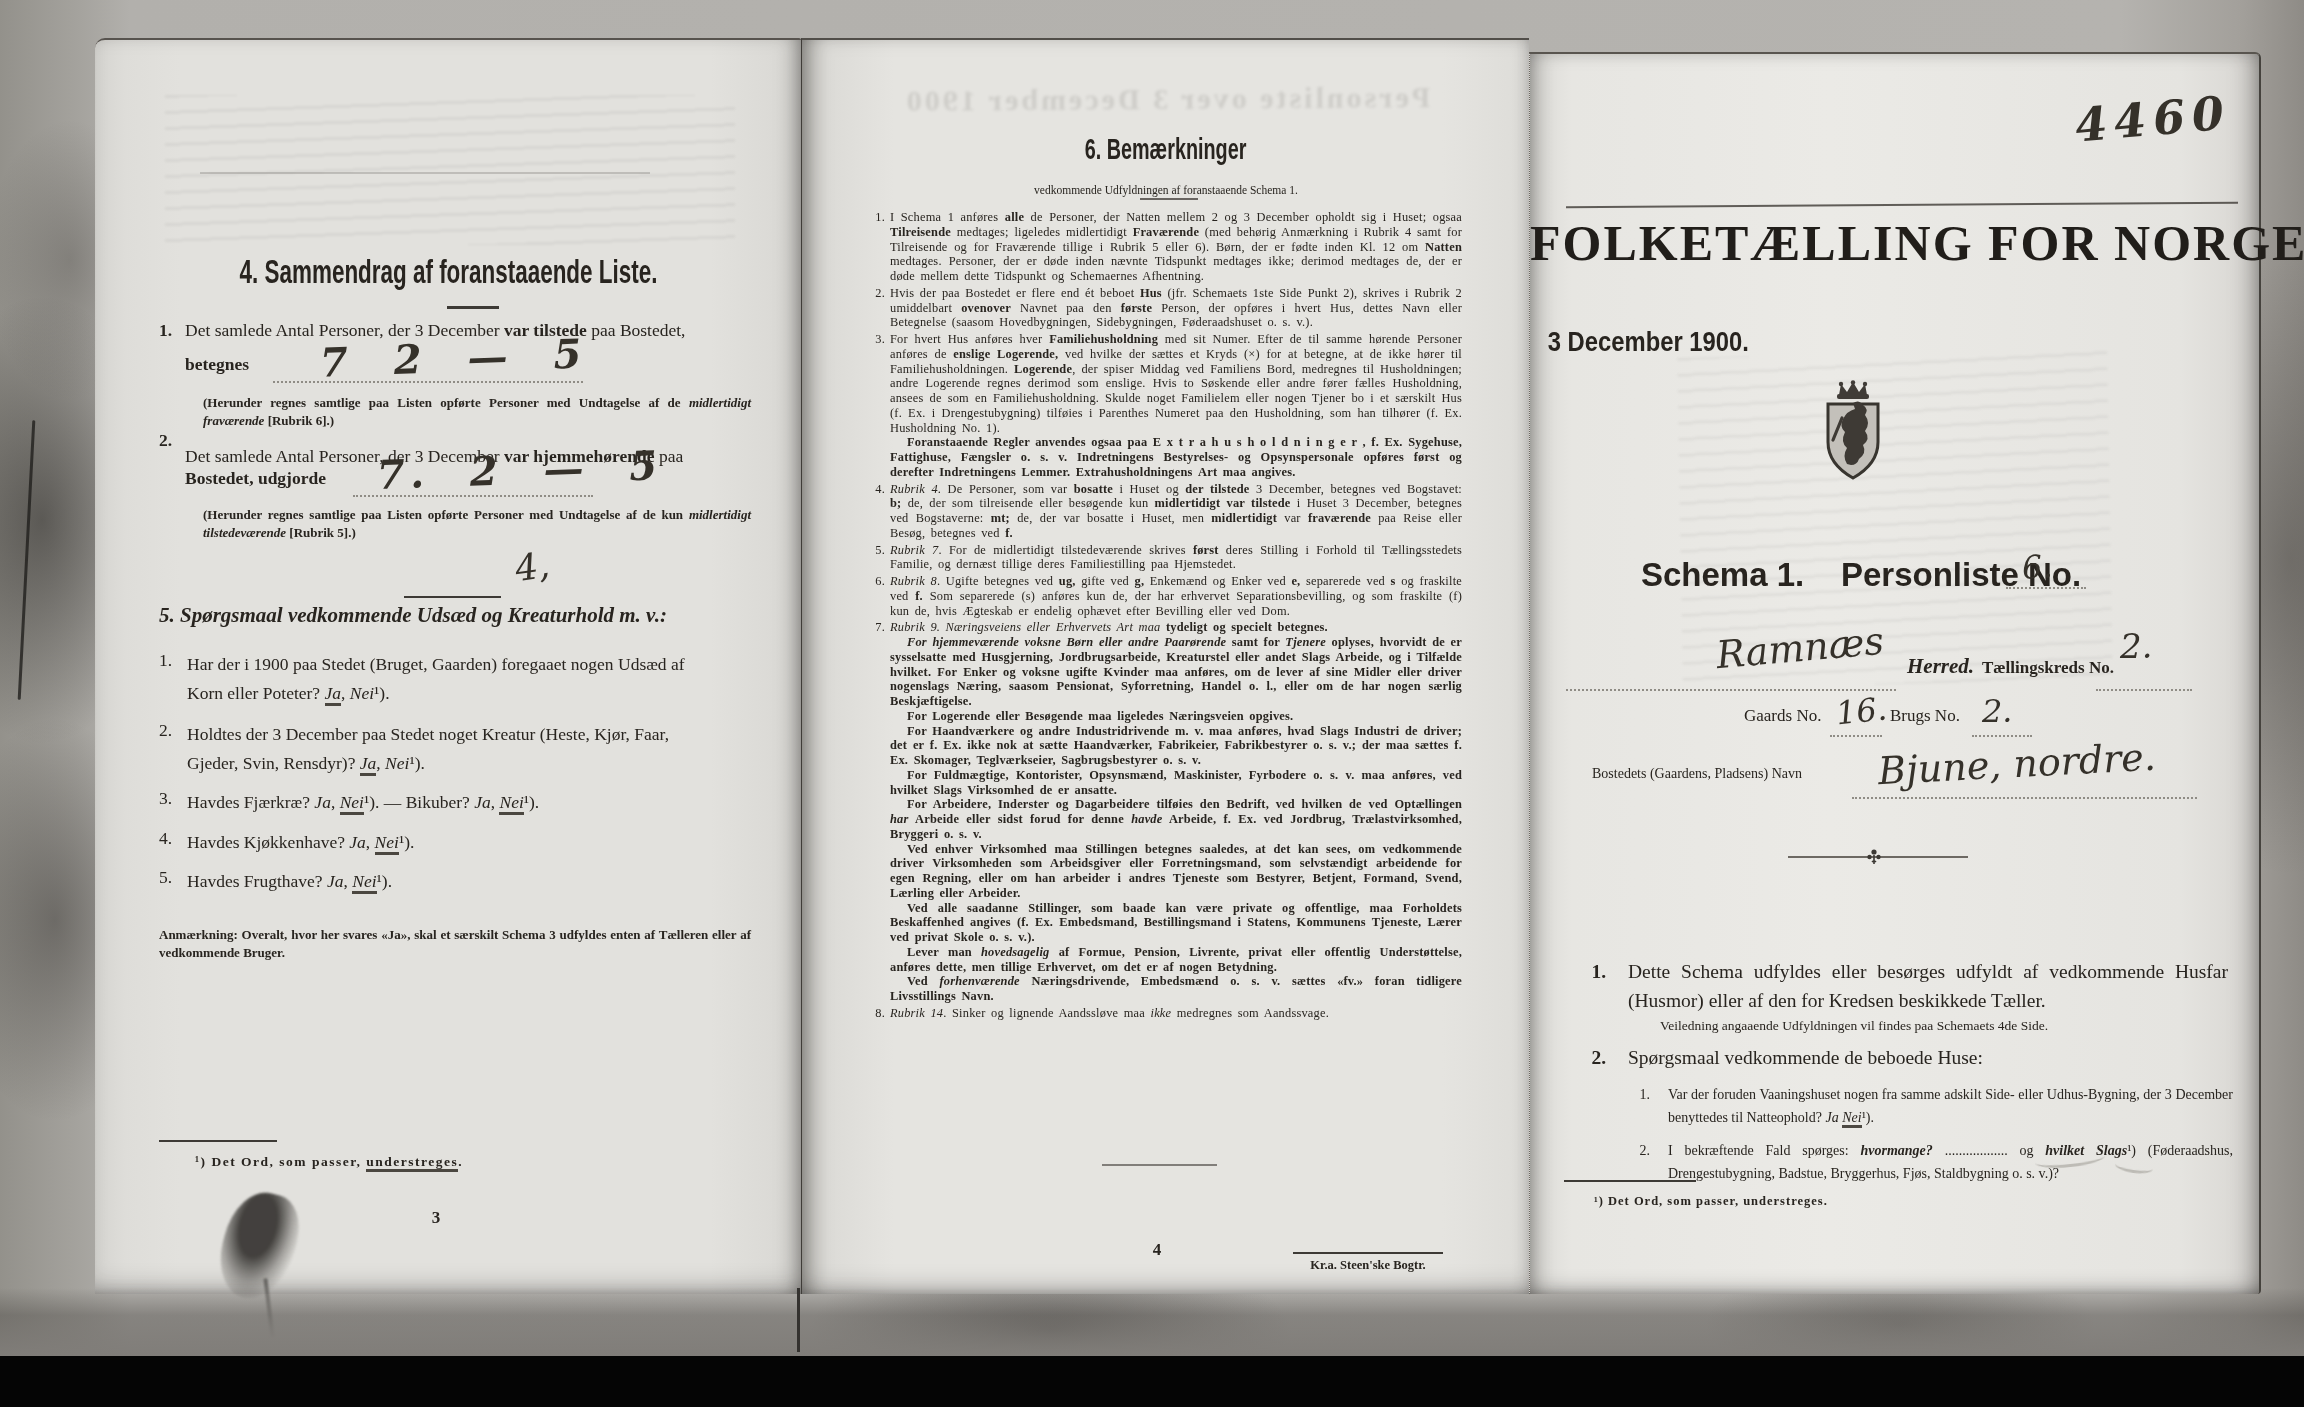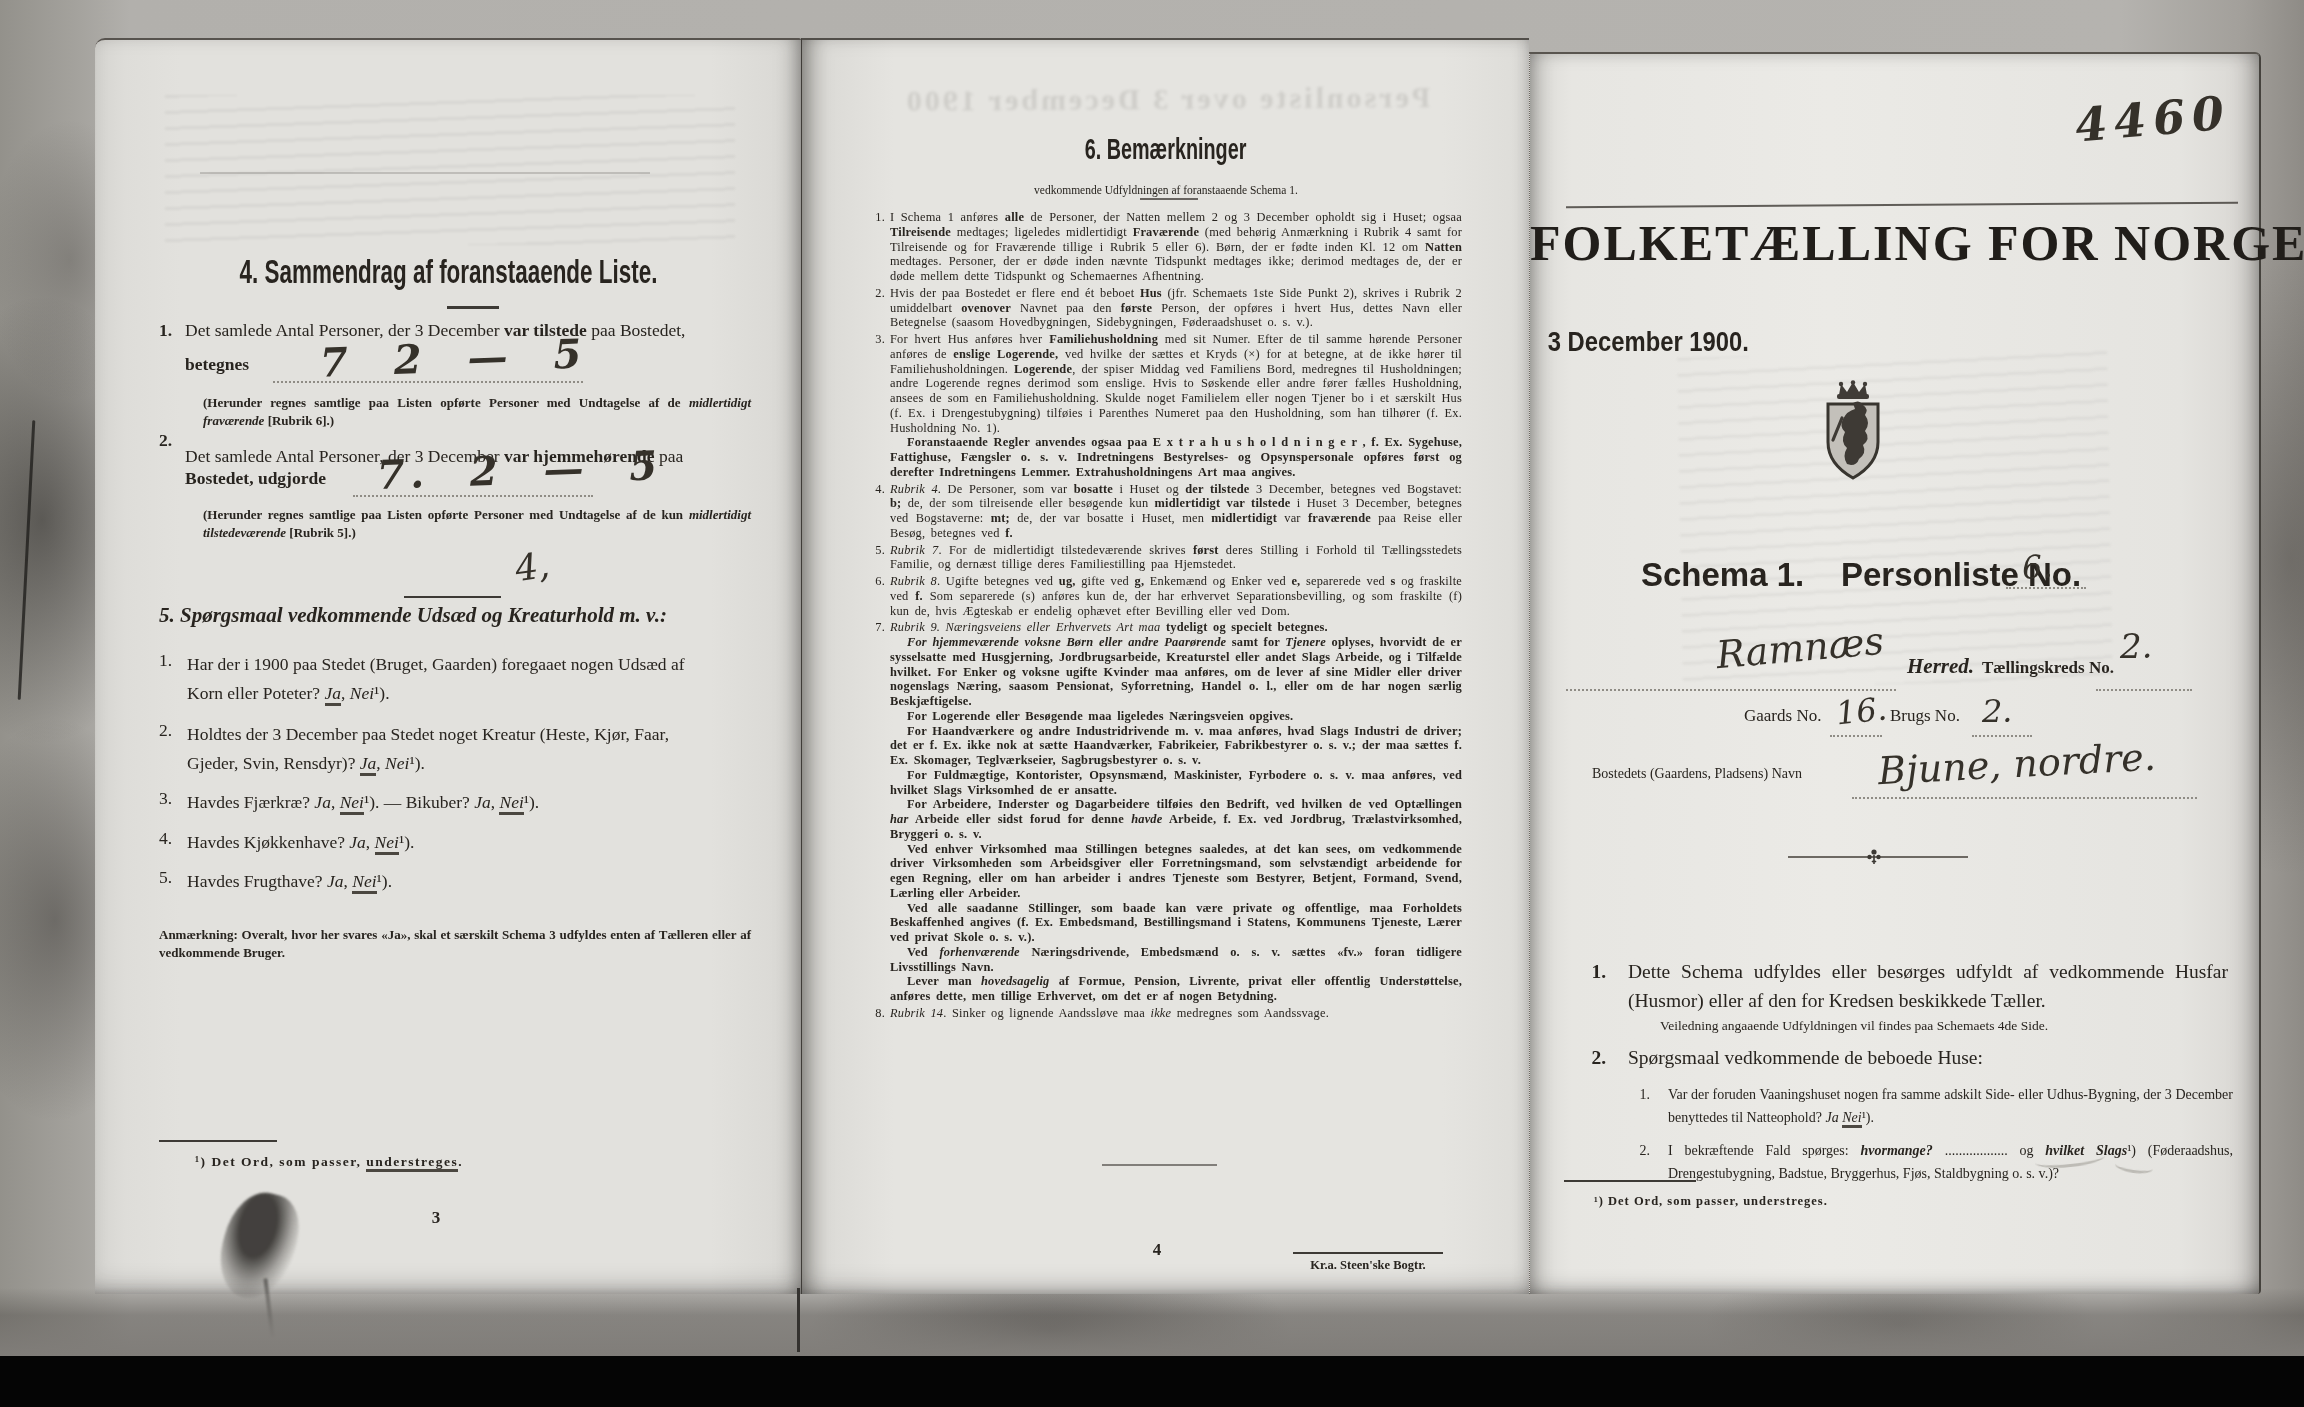--- a/index.html
+++ b/index.html
@@ -184,22 +184,22 @@
           <span class="mnum">7.</span>
           <div class="mtext">
             <p><i>Rubrik 9.  Næringsveiens eller Erhvervets Art maa</i> <b>tydeligt og specielt betegnes.</b></p>
             <p class="ind"><i>For hjemmeværende voksne Børn eller andre Paarørende</i> samt for <i>Tjenere</i> oplyses, hvorvidt de er sysselsatte med Husgjerning, Jordbrugsarbeide, Kreaturstel eller andet Slags Arbeide, og i Tilfælde hvilket.  For Enker og voksne ugifte Kvinder maa anføres, om de lever af sine Midler eller driver nogenslags Næring, saasom Pensionat, Syforretning, Handel o. l., eller om de har nogen særlig Beskjæftigelse.</p>
             <p class="ind">For Logerende eller Besøgende maa ligeledes Næringsveien opgives.</p>
             <p class="ind">For Haandværkere og andre Industridrivende m. v. maa anføres, <b>hvad Slags</b> Industri de driver; det er f. Ex. ikke nok at sætte Haandværker, Fabrikeier, Fabrikbestyrer o. s. v.; der maa sættes f. Ex. Skomager, Teglværkseier, Sagbrugsbestyrer o. s. v.</p>
             <p class="ind">For Fuldmægtige, Kontorister, Opsynsmænd, Maskinister, Fyrbodere o. s. v. maa anføres, ved hvilket Slags Virksomhed de er ansatte.</p>
             <p class="ind">For Arbeidere, Inderster og Dagarbeidere tilføies den Bedrift, ved hvilken de ved Optællingen <i>har</i> Arbeide eller sidst forud for denne <i>havde</i> Arbeide, f. Ex. ved Jordbrug, Trælastvirksomhed, Bryggeri o. s. v.</p>
             <p class="ind">Ved enhver Virksomhed maa Stillingen betegnes saaledes, at det kan sees, om vedkommende driver Virksomheden som Arbeidsgiver eller Forretningsmand, som selvstændigt arbeidende for egen Regning, eller om han arbeider i andres Tjeneste som Bestyrer, Betjent, Formand, Svend, Lærling eller Arbeider.</p>
             <p class="ind">Ved alle saadanne Stillinger, som baade kan være private og offentlige, maa Forholdets Beskaffenhed angives (f. Ex. Embedsmand, Bestillingsmand i Statens, Kommunens Tjeneste, Lærer ved privat Skole o. s. v.).</p>
+            <p class="ind">Lever man <i>hovedsagelig</i> af Formue, Pension, Livrente, privat eller offentlig Understøttelse, anføres dette, men tillige Erhvervet, om det er af nogen Betydning.</p>
             <p class="ind">Ved <i>forhenværende</i> Næringsdrivende, Embedsmænd o. s. v. sættes «fv.» foran tidligere Livsstillings Navn.</p>
-            <p class="ind">Lever man <i>hovedsagelig</i> af Formue, Pension, Livrente, privat eller offentlig Understøttelse, anføres dette, men tillige Erhvervet, om det er af nogen Betydning.</p>
           </div>
         </div>
         <div class="mitem">
           <span class="mnum">8.</span>
           <div class="mtext">
             <p><i>Rubrik 14</i>.  Sinker og lignende Aandssløve maa <i>ikke</i> medregnes som Aandssvage.</p>
           </div>
         </div>
       </div>
 

